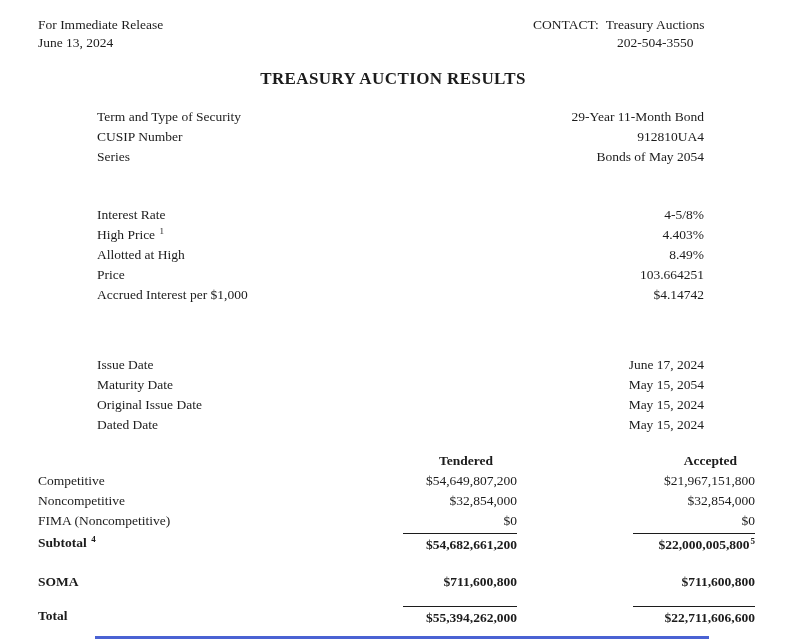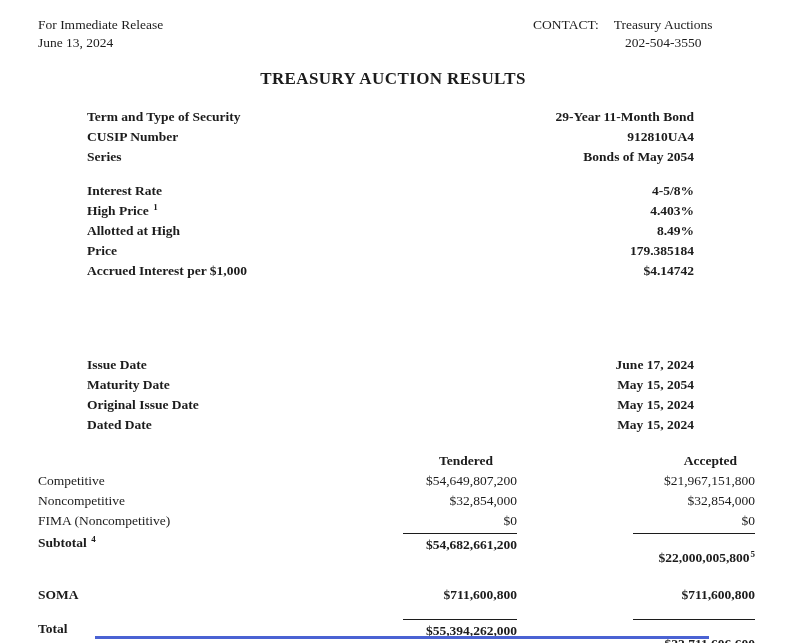--- a/index.html
+++ b/index.html
@@ -5,46 +5,46 @@
   html, body { margin:0; padding:0; }
   body {
     width:786px; height:643px; background:#ffffff;
     font-family:"Liberation Serif","DejaVu Serif",serif;
     color:#1c1c1c;
   }
   .page { position:relative; width:786px; height:643px; overflow:hidden; background:#ffffff; }
 
   
   .hdr-left { position:absolute; left:38px; top:16px; font-size:13.5px; line-height:18px; }
-  .hdr-right { position:absolute; left:533px; top:16px; font-size:13.5px; line-height:18px; display:flex; gap:15px; }
+  .hdr-right { position:absolute; left:533px; top:16px; font-size:13.5px; line-height:18px; display:flex; gap:7px; }
   .contact-col { text-align:center; }
 
   
   .title {
     position:absolute; left:0; right:0; top:61px; text-align:center;
     font-weight:bold; font-size:17px; letter-spacing:0.4px;margin-top:8px;
   }
 
   
-  .details { position:absolute; left:87px; width:607px; font-size:13.5px;font-weight:bold; }
+  .details { position:absolute; left:97px; width:607px; font-size:13.5px; }
   .sec1 { top:107px; } .sec2 { top:181px; } .sec3 { top:298px; } .sec4 { top:355px; }
   .drow { display:flex; justify-content:space-between; line-height:20px; }
   sup { font-size:9px; line-height:0; margin-left:1px; }
 
   
   .auction-table { position:absolute; left:38px; top:451px; width:717px; font-size:13.5px; }
   .trow { display:flex; line-height:20px; }
   .t-label { flex:1; }
   .t-tend { width:220px; text-align:right; box-sizing:border-box; }
   .t-acc  { width:238px; text-align:right; box-sizing:border-box; }
   .t-head .t-tend { padding-right:24px; font-weight:bold; }
   .t-head .t-acc  { padding-right:18px; font-weight:bold; }
   .bold { font-weight:bold; }
   .overline-t { display:inline-block; min-width:114px; border-top:1.6px solid #1c1c1c; padding-top:1px; text-align:right; }
-  .overline-a { display:inline-block; min-width:122px; border-top:1.6px solid #1c1c1c; padding-top:14px; text-align:right; }
+  .overline-a { display:inline-block; min-width:122px; border-top:1.6px solid #1c1c1c; padding-top:1px; text-align:right; }
   .row-subtotal { margin-top:2px; }
   .row-soma { margin-top:17px;font-weight:bold; }
   .row-total { margin-top:14px;font-family:Liberation Serif, serif; }
 
   
   .bottom-line { position:absolute; left:95px; top:636px; width:614px; height:3px; background:#4a62d3; }
 </style>
 </head>
 <body>
 
@@ -73,36 +73,36 @@
     <div class="drow">
       <span>CUSIP Number</span>
       <span>912810UA4</span>
     </div>
     <div class="drow">
       <span>Series</span>
       <span>Bonds of May 2054</span>
     </div>
   </div>
 
-  <div class="details sec2" style="position:absolute;">
+  <div class="details sec2" style="position:absolute;margin-top:24px;">
     <div class="drow">
       <span><span>Interest Rate</span><sup></sup></span>
       <span>4-5/8%</span>
     </div>
     <div class="drow">
       <span><span>High Price</span> <sup>1</sup></span>
       <span>4.403%</span>
     </div>
     <div class="drow">
       <span><span>Allotted at High</span><sup></sup></span>
       <span>8.49%</span>
     </div>
     <div class="drow">
       <span><span>Price</span><sup></sup></span>
-      <span>179.385184</span>
+      <span>103.664251</span>
     </div>
     <div class="drow">
       <span><span>Accrued Interest per $1,000</span><sup></sup></span>
       <span>$4.14742</span>
     </div>
   </div>
 
 
   <div class="details sec4" style="position:absolute;">
     <div class="drow">

